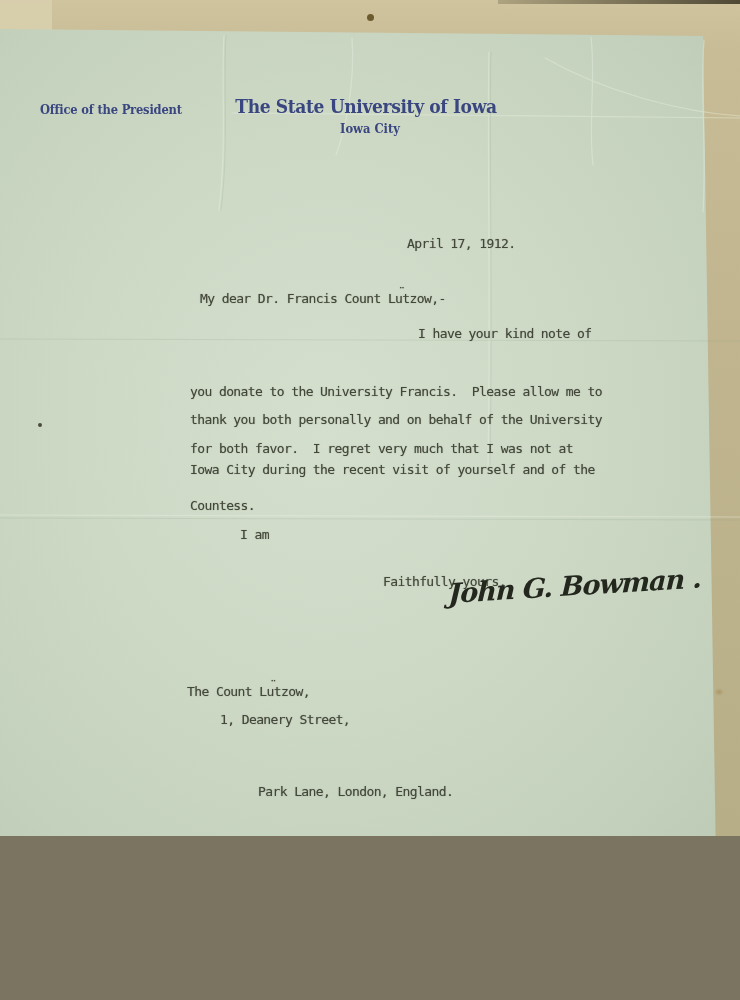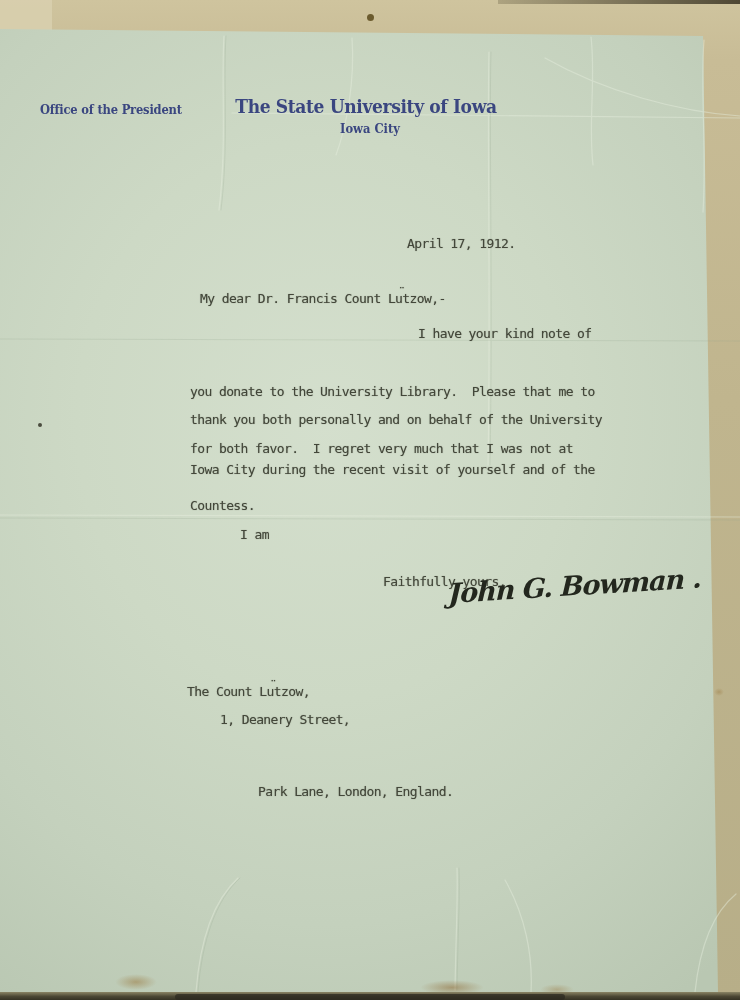--- a/index.html
+++ b/index.html
@@ -1,17 +1,17 @@
 <!DOCTYPE html>
 <html><head>
 <meta charset="utf-8">
 <style>
   html,body{margin:0;padding:0;background:#7a7460;}
   .scan{
-    position:relative;width:740px;height:1000px;overflow:hidden;
+    position:relative;width:740px;height:836px;overflow:hidden;
     background:linear-gradient(180deg,#cfc49e 0%,#c8bc96 6%,#c0b58e 40%,#b7ae88 100%);
     font-family:"Liberation Sans",sans-serif;
   }
   
   .corner-patch{position:absolute;left:0;top:0;width:52px;height:40px;
     background:#d8cfae;border-bottom-right-radius:10px;opacity:.9;}
   
   .top-dark{position:absolute;left:498px;top:0;width:242px;height:4px;
     background:linear-gradient(90deg,rgba(74,66,40,.25),rgba(56,50,34,.85));}
   
@@ -100,21 +100,21 @@
 
   <div class="lh lh-office" style="color: rgb(58, 70, 128);">Office of the President</div>
   <div class="lh lh-main" style="color: rgb(58, 70, 128);">The State University of Iowa</div>
   <div class="lh lh-city" style="color: rgb(58, 70, 128);">Iowa City</div>
 
   <div class="tw" style="left: 407px; top: 236px; color: rgb(67, 71, 58);">April 17, 1912.</div>
 
   <div class="tw" style="left: 200px; top: 291px; color: rgb(67, 71, 58);"><span>My dear Dr. Francis Count Lu</span><span class="tw-umlaut">¨</span><span>tzow,-</span></div>
 
   <div class="tw body-line indent" style="top: 326px; color: rgb(67, 71, 58);">I have your kind note of</div>
-  <div class="tw body-line" style="top: 384px; color: rgb(67, 71, 58);">you donate to the University Library.  Please that me to</div>
+  <div class="tw body-line" style="top: 384px; color: rgb(67, 71, 58);">you donate to the University Francis.  Please allow me to</div>
   <div class="tw body-line" style="top: 412px; color: rgb(67, 71, 58);">thank you both personally and on behalf of the University</div>
   <div class="tw body-line" style="top: 441px; color: rgb(67, 71, 58);">for both favor.  I regret very much that I was not at</div>
   <div class="tw body-line" style="top: 462px; color: rgb(67, 71, 58);">Iowa City during the recent visit of yourself and of the</div>
   <div class="tw body-line" style="top: 498px; color: rgb(67, 71, 58);">Countess.</div>
 
   <div class="tw" style="left: 240px; top: 527px; color: rgb(67, 71, 58); text-align: right;">I am</div>
 
   <div class="tw" style="left: 383px; top: 530px; color: rgb(67, 71, 58); margin-top: 44px;">Faithfully yours,</div>
 
   <div class="signature" style="color: rgb(35, 39, 30);">John G. Bowman .</div>

